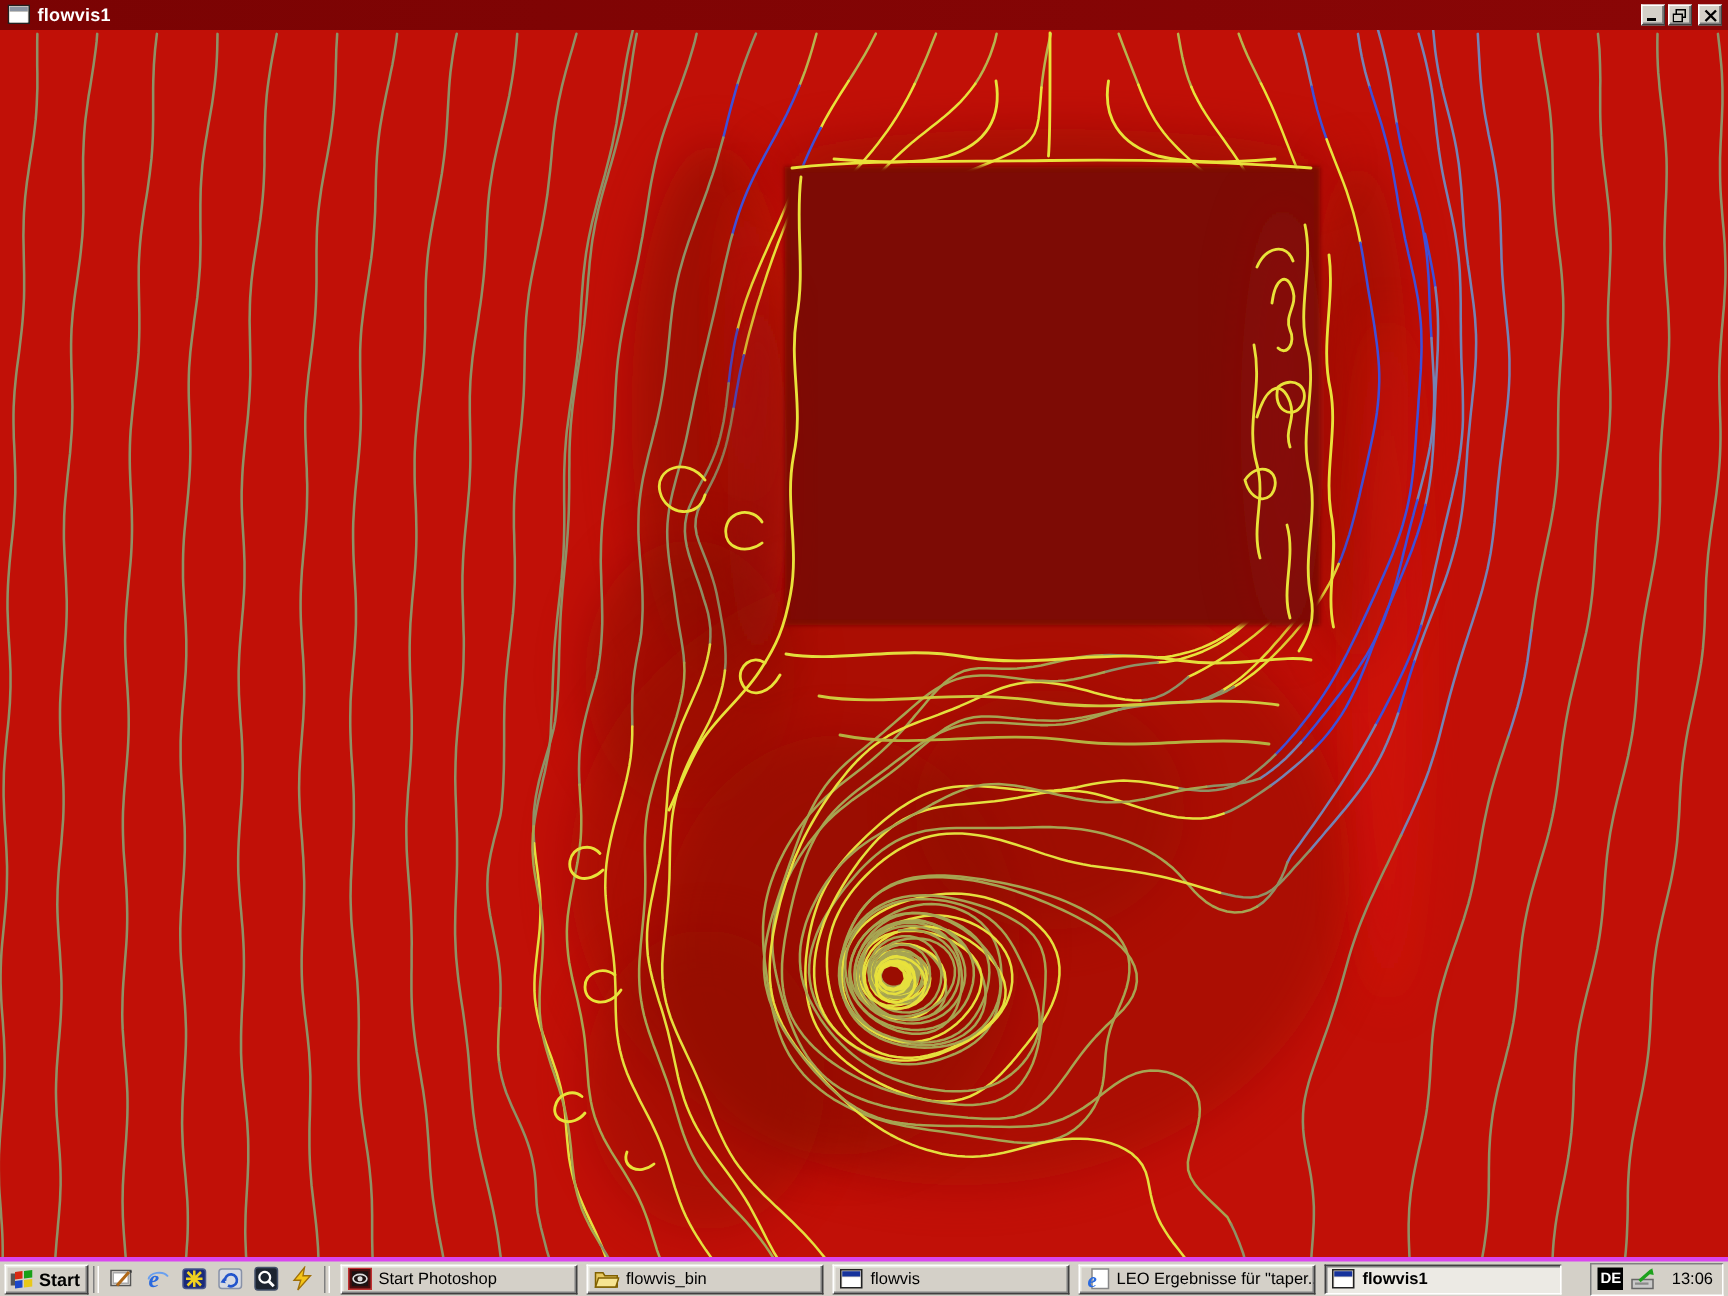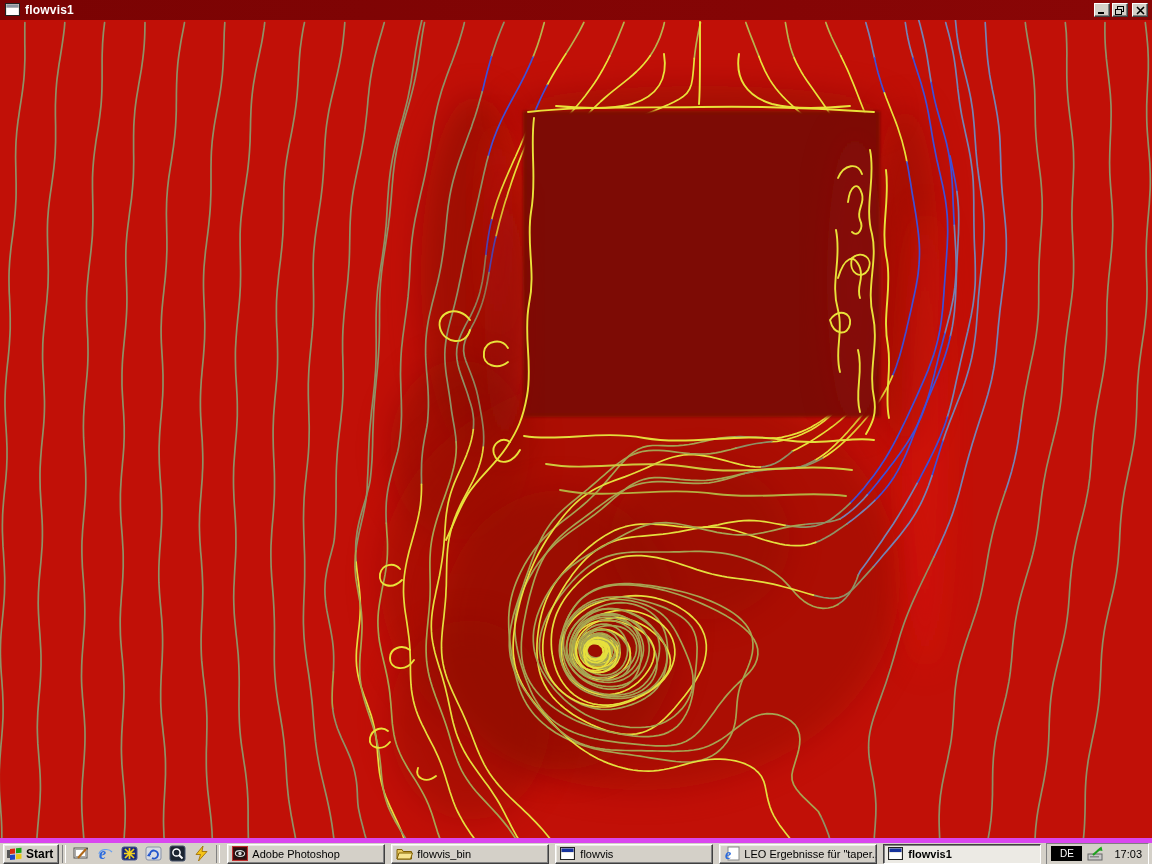--- a/index.html
+++ b/index.html
@@ -13,41 +13,41 @@
   .titlebar .title{color:#fff;font-weight:bold;font-size:12px;letter-spacing:.2px;flex:1 1 auto;}
   .winbtns{display:flex;gap:2px;margin-right:2px;}
   .wbtn{width:16px;height:14px;background:#d4d0c8;border:1px solid;
     border-color:#ffffff #404040 #404040 #ffffff;box-shadow:inset -1px -1px 0 #808080;
     padding:0;display:flex;align-items:center;justify-content:center;}
   .wbtn.close{margin-left:2px;}
   
   #flow{position:absolute;left:0;top:20px;display:block;}
   
   .taskbar{position:absolute;left:0;bottom:0;width:1152px;height:26px;background:#d4d0c8;
-    border-top:5px solid #d946ef;box-sizing:border-box;display:flex;align-items:center;
+    border-top:3px solid #d946ef;box-sizing:border-box;display:flex;align-items:center;
     padding:0 3px;font-size:11px;color:#000;}
   .startbtn{height:20px;display:flex;align-items:center;gap:3px;padding:0 5px 0 3px;
     background:#d4d0c8;border:1px solid;border-color:#ffffff #404040 #404040 #ffffff;
     box-shadow:inset -1px -1px 0 #808080,inset 1px 1px 0 #ecebe5;
     font-weight:bold;font-size:12px;font-family:"Liberation Sans",sans-serif;}
   .sep{width:2px;height:18px;margin:0 3px;border-left:1px solid #808080;border-right:1px solid #fff;}
   .quicklaunch{display:flex;align-items:center;gap:4px;padding:0 2px;}
   .qlbtn{width:20px;height:20px;display:flex;align-items:center;justify-content:center;
     background:transparent;border:none;padding:0;}
   .taskbtns{display:flex;align-items:center;gap:6px;margin-left:4px;}
   .taskbtn{width:158px;height:20px;display:flex;align-items:center;gap:4px;padding:0 4px;
     box-sizing:border-box;background:#d4d0c8;border:1px solid;
     border-color:#ffffff #404040 #404040 #ffffff;box-shadow:inset -1px -1px 0 #808080,inset 1px 1px 0 #ecebe5;
     font-size:11px;font-family:"Liberation Sans",sans-serif;white-space:nowrap;overflow:hidden;}
   .taskbtn.active{background:#eceae4;border-color:#404040 #ffffff #ffffff #404040;
     box-shadow:inset 1px 1px 0 #808080;font-weight:bold;}
   .taskbtn .ticon{flex:0 0 auto;display:flex;}
   .tray{margin-left:auto;height:20px;display:flex;align-items:center;gap:4px;padding:0 6px 0 4px;
     border:1px solid;border-color:#808080 #ffffff #ffffff #808080;}
-  .lang{width:31px;height:15px;background:#000;color:#fff;font-size:10px;font-weight:normal;
+  .lang{width:17px;height:15px;background:#000;color:#fff;font-size:10px;font-weight:bold;
     display:flex;align-items:center;justify-content:center;}
   .clock{font-size:11px;padding-left:4px;}
 </style>
 </head>
 <body>
 
 <div id="screen">
 
   <div class="titlebar">
     <span class="appicon">
@@ -295,21 +295,21 @@
     <div class="taskbtns">
         <button class="taskbtn">
           <span class="ticon">
             <svg width="16" height="15" viewBox="0 0 16 15">
               <rect x="0.5" y="0.5" width="15" height="14" fill="#4a0d0d" stroke="#c03030"></rect>
               <rect x="2.5" y="2.5" width="11" height="10" fill="#1c1212"></rect>
               <ellipse cx="8" cy="7.5" rx="4.6" ry="2.9" fill="none" stroke="#ddd" stroke-width="1.1"></ellipse>
               <circle cx="8" cy="7.5" r="1.7" fill="#ddd"></circle>
             </svg>
           </span>
-          <span>Adobe Photoshop</span>
+          <span>Start Photoshop</span>
         </button>
         <button class="taskbtn">
           <span class="ticon">
             <svg width="17" height="15" viewBox="0 0 17 15">
               <path d="M1,3.5 L6,3.5 L7.2,5.5 L15.5,5.5 L15.5,13 L1,13 Z" fill="#e8c860" stroke="#806000"></path>
               <path d="M3,7 L16.5,7 L14.5,13 L1,13 Z" fill="#f7e491" stroke="#806000"></path>
             </svg>
           </span>
           <span>flowvis_bin</span>
         </button>
@@ -346,16 +346,16 @@
     <div class="tray">
       <span class="lang">DE</span>
       <span style="display:flex">
         <svg width="20" height="16" viewBox="0 0 20 16">
           <rect x="2" y="8" width="14" height="6" fill="#c9c9c9" stroke="#666"></rect>
           <rect x="4" y="10" width="9" height="1.5" fill="#8a8a8a"></rect>
           <path d="M7,9 L15,2" stroke="#1da11d" stroke-width="2.2"></path>
           <path d="M15.5,0.5 L16.5,5 L11.5,4 Z" fill="#1da11d"></path>
         </svg>
       </span>
-      <span class="clock">17:03</span>
+      <span class="clock">13:06</span>
     </div>
   </div>
 </div>
 
 </body></html>

